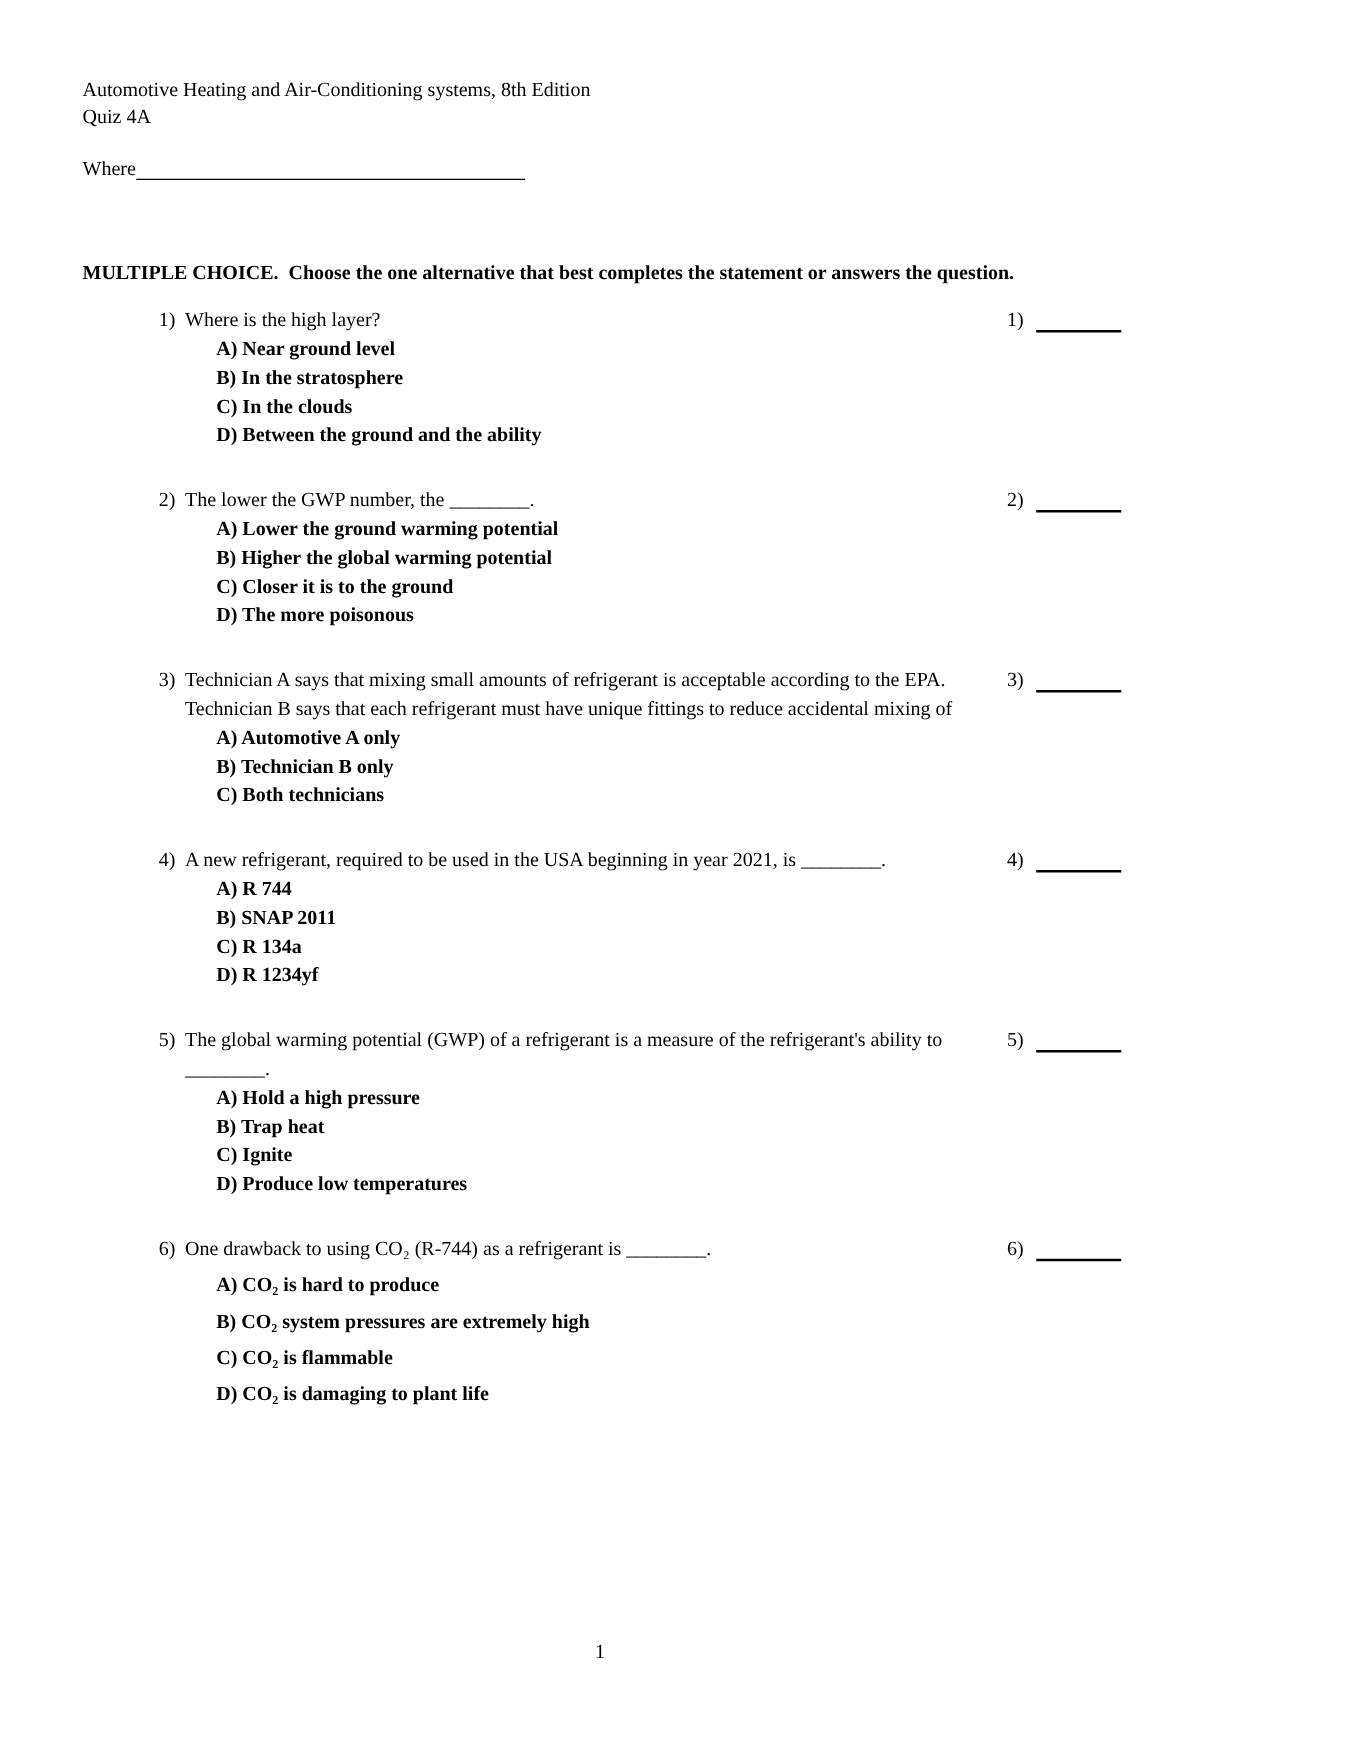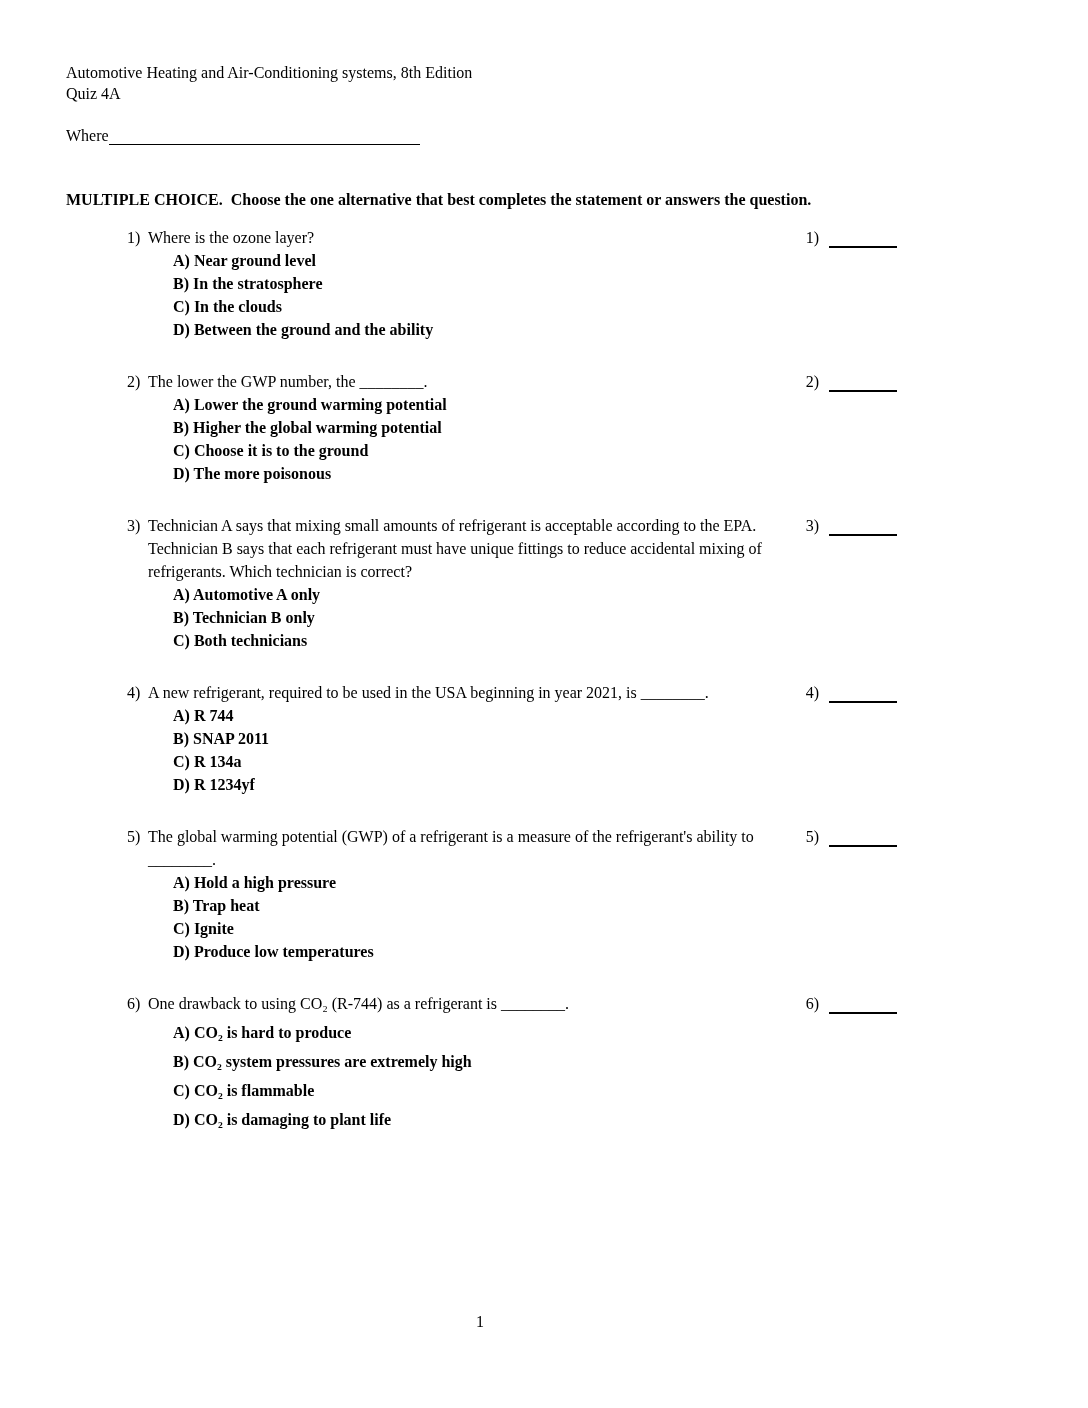--- a/index.html
+++ b/index.html
@@ -20,21 +20,21 @@
 
   .name-row { margin-top: 20px; height: 23px; }
   .name-line {
     display: inline-block;
     width: 311px;
     height: 12px;
     border-bottom: 1.5px solid #000;
     vertical-align: -4px;
   }
 
-  .instructions { margin-top: 41px; font-weight: 700; }
+  .instructions { margin-top: 60px; font-weight: 700; }
 
   .question { margin-top: 29px; padding-left: 61px; }
   .question.first { margin-top: 15px; }
   .q-row { position: relative; }
   .q-body { padding-right: 130px; }
   .q-num { display: inline-block; min-width: 15px; margin-right: 6px; }
   .q-line { line-height: 23px; }
   .q-cont { padding-left: 21px; }
 
   .options { padding-left: 46px; font-weight: bold; }
@@ -73,53 +73,52 @@
 
     <div class="name-row"><span>Where</span><span class="name-line"></span></div>
 
     <div class="instructions">MULTIPLE CHOICE.&nbsp; Choose the one alternative that best completes the statement or answers the question.</div>
 
     <div class="questions">
 
       <div class="question first">
         <div class="q-row">
           <div class="q-body">
-            <div class="q-line"><span class="q-num">1)</span><span>Where is the ozone layer?</span></div>
+            <div class="q-line"><span class="q-num">1)</span><span>Where is the high layer?</span></div>
             <div class="options">
               <div class="option">A) Near ground level</div>
               <div class="option">B) In the stratosphere</div>
               <div class="option">C) In the clouds</div>
               <div class="option">D) Between the ground and the ability</div>
             </div>
           </div>
           <div class="q-answer"><span>1)</span><span class="ans-blank"></span></div>
         </div>
       </div>
 
       <div class="question">
         <div class="q-row">
           <div class="q-body">
             <div class="q-line"><span class="q-num">2)</span><span>The lower the GWP number, the ________.</span></div>
             <div class="options">
               <div class="option">A) Lower the ground warming potential</div>
               <div class="option">B) Higher the global warming potential</div>
-              <div class="option">C) Choose it is to the ground</div>
+              <div class="option">C) Closer it is to the ground</div>
               <div class="option">D) The more poisonous</div>
             </div>
           </div>
           <div class="q-answer"><span>2)</span><span class="ans-blank"></span></div>
         </div>
       </div>
 
       <div class="question">
         <div class="q-row">
           <div class="q-body">
             <div class="q-line"><span class="q-num">3)</span><span>Technician A says that mixing small amounts of refrigerant is acceptable according to the EPA.</span></div>
             <div class="q-line q-cont">Technician B says that each refrigerant must have unique fittings to reduce accidental mixing of</div>
-            <div class="q-line q-cont">refrigerants. Which technician is correct?</div>
             <div class="options">
               <div class="option">A) Automotive A only</div>
               <div class="option">B) Technician B only</div>
               <div class="option">C) Both technicians</div>
             </div>
           </div>
           <div class="q-answer"><span>3)</span><span class="ans-blank"></span></div>
         </div>
       </div>
 

